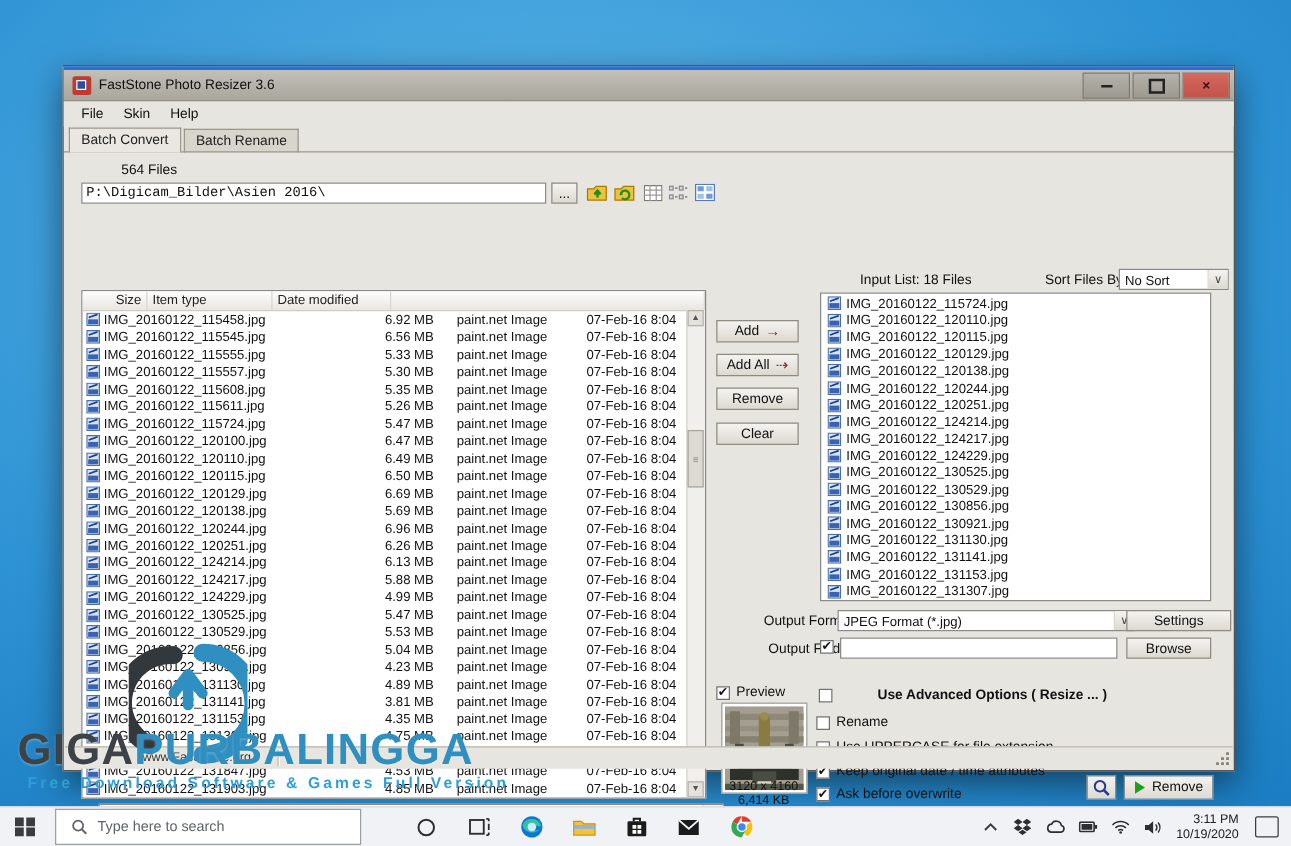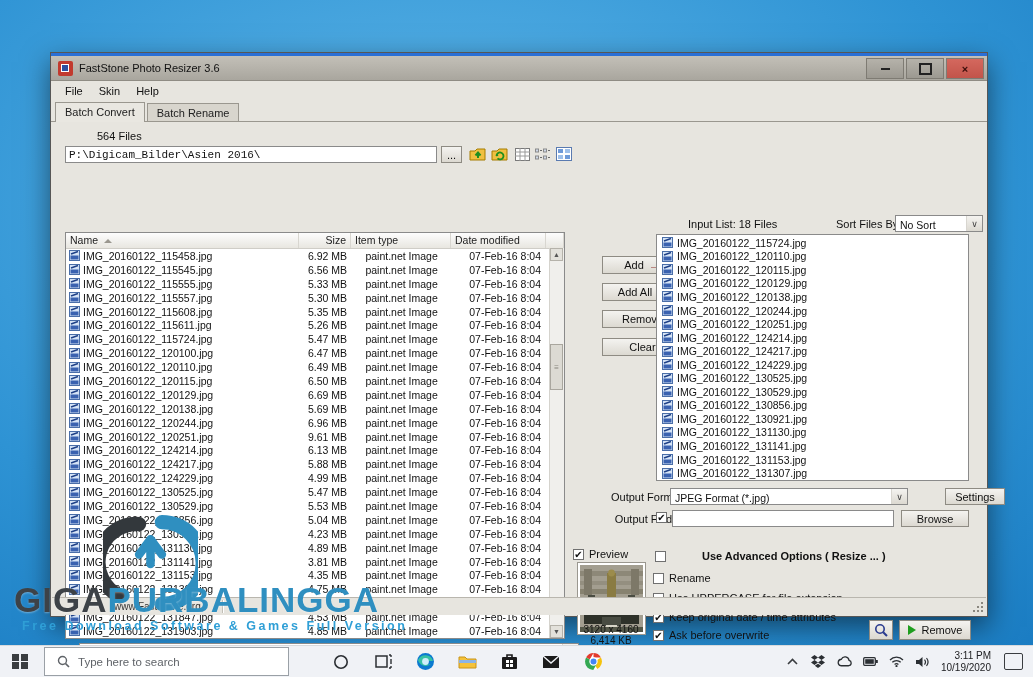--- a/index.html
+++ b/index.html
@@ -58,21 +58,21 @@
   .statusbar .div{position:absolute;left:170px;top:2px;bottom:2px;width:1px;background:#c2bfb7;box-shadow:1px 0 0 #fff;}
   .grip{position:absolute;right:2px;bottom:2px;width:12px;height:12px;
     background:
      radial-gradient(circle at 10px 10px,#8a877f 1.2px,transparent 1.4px),
      radial-gradient(circle at 6px 10px,#8a877f 1.2px,transparent 1.4px),
      radial-gradient(circle at 10px 6px,#8a877f 1.2px,transparent 1.4px),
      radial-gradient(circle at 2px 10px,#8a877f 1.2px,transparent 1.4px),
      radial-gradient(circle at 6px 6px,#8a877f 1.2px,transparent 1.4px),
      radial-gradient(circle at 10px 2px,#8a877f 1.2px,transparent 1.4px);}
   
-  .midbtn{position:absolute;left:522px;width:81px;height:18px;margin-left:29px;}
+  .midbtn{position:absolute;left:522px;width:66px;height:18px;}
   .midbtn .arrow{color:#8d2f2a;margin-left:5px;font-size:12px;line-height:10px;}
   
   .inputlist{position:absolute;left:605px;top:112px;width:313px;height:247px;background:#fff;border:1px solid #8a8a8a;box-sizing:border-box;overflow:hidden;padding-top:1px;}
   .irow{display:flex;height:13.55px;align-items:center;gap:4px;font-size:10.5px;color:#111;padding-left:5px;white-space:nowrap;}
   .cb{display:inline-block;width:11px;height:11px;background:#fff;border:1px solid #707070;box-sizing:border-box;
     font-size:10px;line-height:9px;text-align:center;color:#111;vertical-align:middle;}
   .optrow{position:absolute;font-size:11px;color:#111;display:flex;align-items:center;gap:5px;}
   
   .thumbbox{position:absolute;left:526px;top:440px;width:69px;height:73px;background:#fff;border:1px solid #9a978f;box-sizing:border-box;padding:2px;}
   .pinfo{position:absolute;font-size:10px;color:#111;text-align:center;width:140px;}
@@ -171,21 +171,20 @@
           <rect x="0.5" y="0.5" width="15" height="13" fill="#fff" stroke="#5a7ab0"></rect>
           <rect x="2" y="2" width="5" height="4" fill="#6f9ad8"></rect>
           <rect x="9" y="2" width="5" height="4" fill="#9fc0ea"></rect>
           <rect x="2" y="8" width="5" height="4" fill="#9fc0ea"></rect>
           <rect x="9" y="8" width="5" height="4" fill="#6f9ad8"></rect>
         </svg>
     </div>
 
     <div class="table">
       <div class="thead">
-        <div class="th" style="width:233px;"><span>Name</span><span class="sortarrow"></span></div>
         <div class="th" style="width:52px;text-align:right;">Size</div>
         <div class="th" style="width:100px;">Item type</div>
         <div class="th" style="width:95px;">Date modified</div>
         <div class="th" style="flex:1;"></div>
       </div>
       <div id="file-rows">
           <div class="trow">
             <div class="tc-name">
               <svg class="fico" viewBox="0 0 11 11">
                 <rect x="0.5" y="0.5" width="10" height="10" fill="#d6e4f6" stroke="#4a6ea8"></rect>
@@ -356,21 +355,21 @@
           </div>
           <div class="trow">
             <div class="tc-name">
               <svg class="fico" viewBox="0 0 11 11">
                 <rect x="0.5" y="0.5" width="10" height="10" fill="#d6e4f6" stroke="#4a6ea8"></rect>
                 <rect x="1.5" y="5.5" width="8" height="4" fill="#3a62b0"></rect>
                 <path d="M2 4 L9 1.5" stroke="#1d3f86" stroke-width="1.4"></path>
               </svg>
               <span>IMG_20160122_120251.jpg</span>
             </div>
-            <div class="tc-size">9.61 MB</div>
+            <div class="tc-size">6.26 MB</div>
             <div class="tc-type">paint.net Image</div>
             <div class="tc-date">07-Feb-16 8:04</div>
           </div>
           <div class="trow">
             <div class="tc-name">
               <svg class="fico" viewBox="0 0 11 11">
                 <rect x="0.5" y="0.5" width="10" height="10" fill="#d6e4f6" stroke="#4a6ea8"></rect>
                 <rect x="1.5" y="5.5" width="8" height="4" fill="#3a62b0"></rect>
                 <path d="M2 4 L9 1.5" stroke="#1d3f86" stroke-width="1.4"></path>
               </svg>
@@ -724,21 +723,21 @@
           </svg>
           <span>IMG_20160122_131307.jpg</span>
         </div>
       </div>
 
     <div class="lbl" style="left:528px;top:369px;width:74px;text-align:right;">Output Format:</div>
     <div class="combo" style="left:605px;top:366px;width:238px;height:17px;">
       <div class="txt">JPEG Format (*.jpg)</div>
       <div class="arr">∨</div>
     </div>
-    <div class="btn" style="position:absolute;left:894px;top:366px;width:60px;height:17px;">Settings</div>
+    <div class="btn" style="position:absolute;left:850px;top:366px;width:84px;height:17px;">Settings</div>
 
     <div class="lbl" style="left:528px;top:391px;width:74px;text-align:right;">Output Folder:</div>
     <span class="cb" style="position:absolute;left:605px;top:390px;">✔</span>
     <input class="field" style="position: absolute; left: 621px; top: 388px; width: 222px; height: 17px;" value="">
     <div class="btn" style="position:absolute;left:850px;top:388px;width:68px;height:17px;">Browse</div>
 
     <div class="optrow" style="left:522px;top:426px;">
       <span class="cb">✔</span>
       <span>Preview</span>
     </div>

